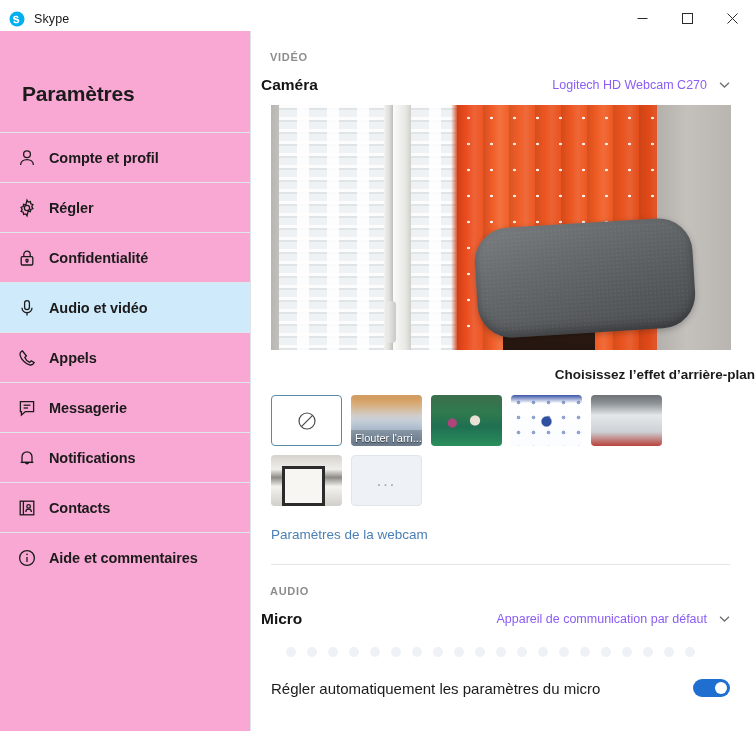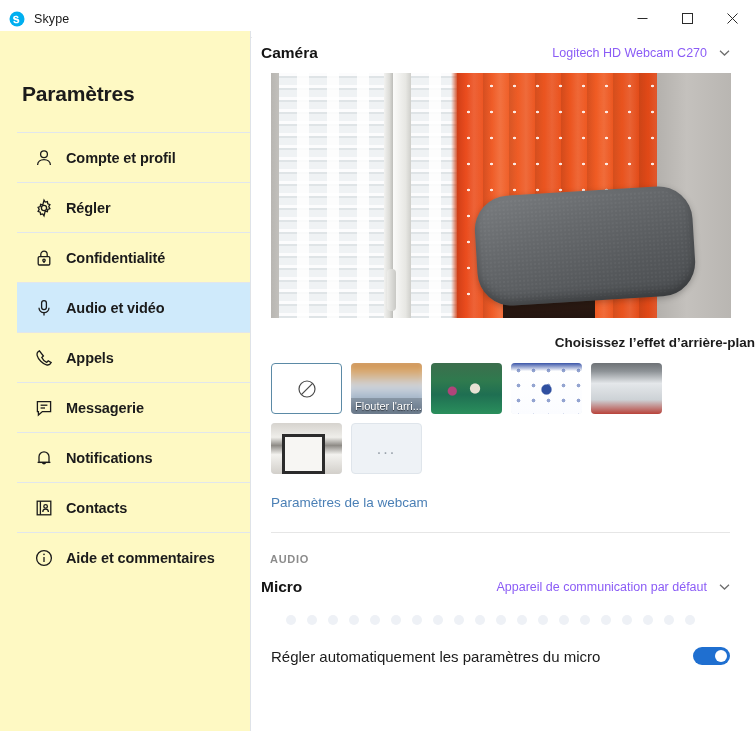--- a/index.html
+++ b/index.html
@@ -30,28 +30,28 @@
     width: 45px; height: 30px;
     display: flex; align-items: center; justify-content: center;
     color: #2b2b2b;
   }
   .winbtn svg { display: block; }
 
   
   .sidebar {
     position: absolute; top: 31px; left: 0;
     width: 251px; height: 700px;
-    background: #fef9c3;
+    background: #f9a8d4;
     border-right: 1px solid #dfe3e8;
   }
   .sb-title {
     font-size: 21px; font-weight: bold; color: #1b1b1b;
     padding: 51px 0 0 22px; letter-spacing: -0.2px;
   }
-  .sb-list { margin-top: 26px; padding-left: 17px; }
+  .sb-list { margin-top: 26px; }
   .sb-item {
     height: 50px;
     display: flex; align-items: center;
     padding-left: 14px;
     border-top: 1px solid #e1e6ec;
     color: #1b1b1b;
   }
   .sb-item:first-child { border-top: 1px solid #e1e6ec; }
   .sb-item.selected { background: #cfeafb; }
   .sb-ico {
@@ -405,20 +405,21 @@
         </svg>
       </span>
       <span class="sb-label">Aide et commentaires</span>
     </div>
 
   </div>
 </div>
 
 <div class="main">
 
+  <div class="sec-head">VIDÉO</div>
 
   <div class="row">
     <span class="row-label">Caméra</span>
     <span class="row-value">
       <span>Logitech HD Webcam C270</span>
       <svg class="caret" width="11" height="8" viewBox="0 0 11 8" fill="none" stroke="#6f6f6f" stroke-width="1.3">
           <path d="M1 1.8L5.5 6 10 1.8"></path>
         </svg>
     </span>
   </div>

